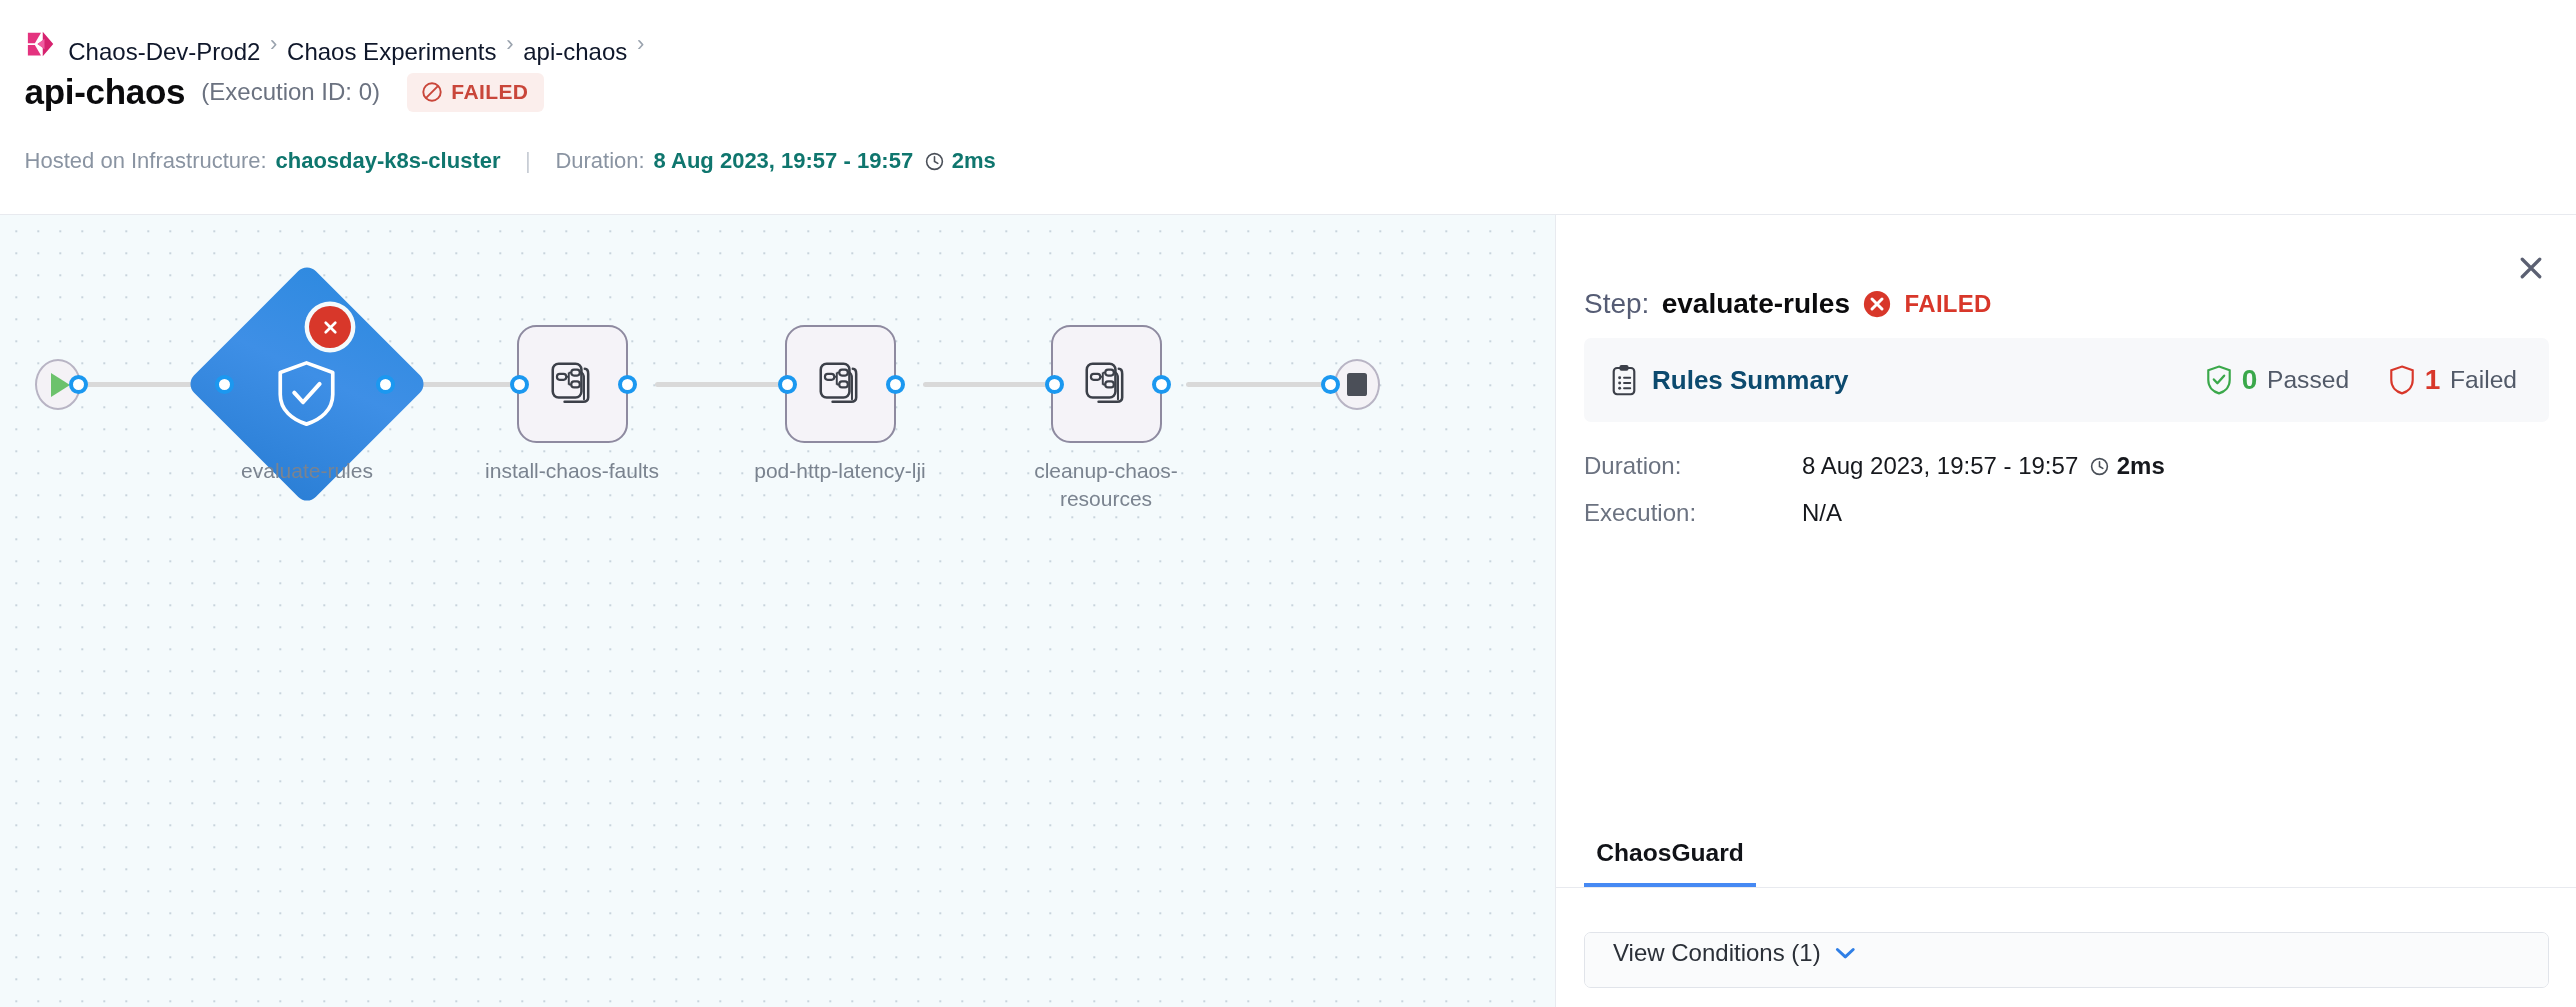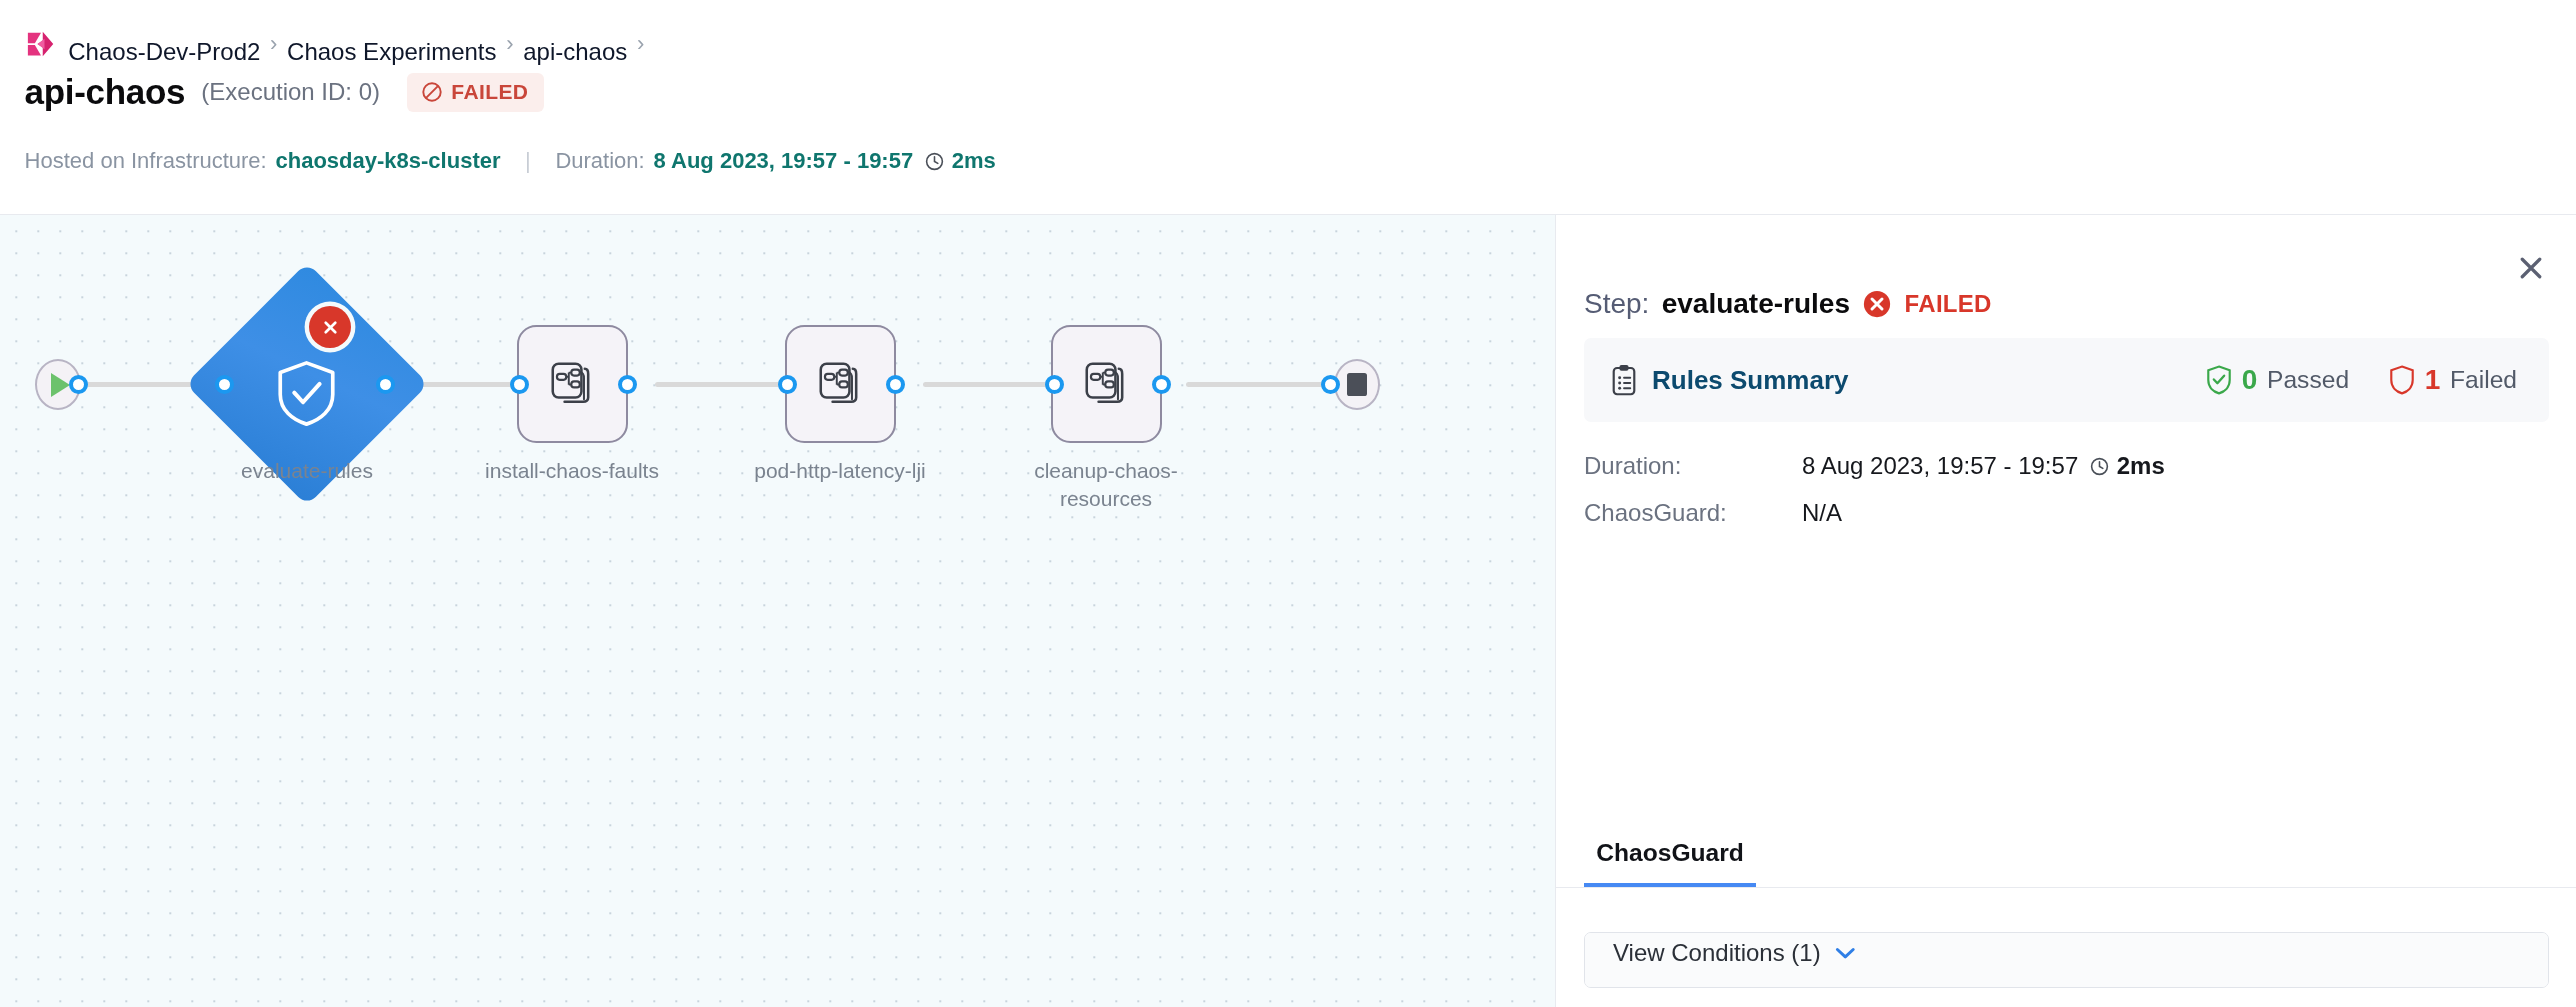--- a/index.html
+++ b/index.html
@@ -370,21 +370,21 @@
       <div class="kv-row">
         <span class="kv-key">Duration:</span>
         <span class="kv-val">8 Aug 2023, 19:57 - 19:57</span>
         <svg class="clock-icon" viewBox="0 0 24 24">
           <circle cx="12" cy="12" r="9" fill="none" stroke="#4a4f58" stroke-width="1.8"></circle>
           <path d="M12 6.6 V12 L15.8 14.2" fill="none" stroke="#4a4f58" stroke-width="1.8" stroke-linecap="round"></path>
         </svg>
         <span class="kv-val" style="font-weight:bold">2ms</span>
       </div>
       <div class="kv-row">
-        <span class="kv-key">ChaosGuard:</span>
+        <span class="kv-key">Execution:</span>
         <span class="kv-val">N/A</span>
       </div>
     </div>
 
     <div class="tabs-bar">
       <div class="tab active">ChaosGuard</div>
     </div>
 
     <div class="rule-card">
       <div class="rule-head">

